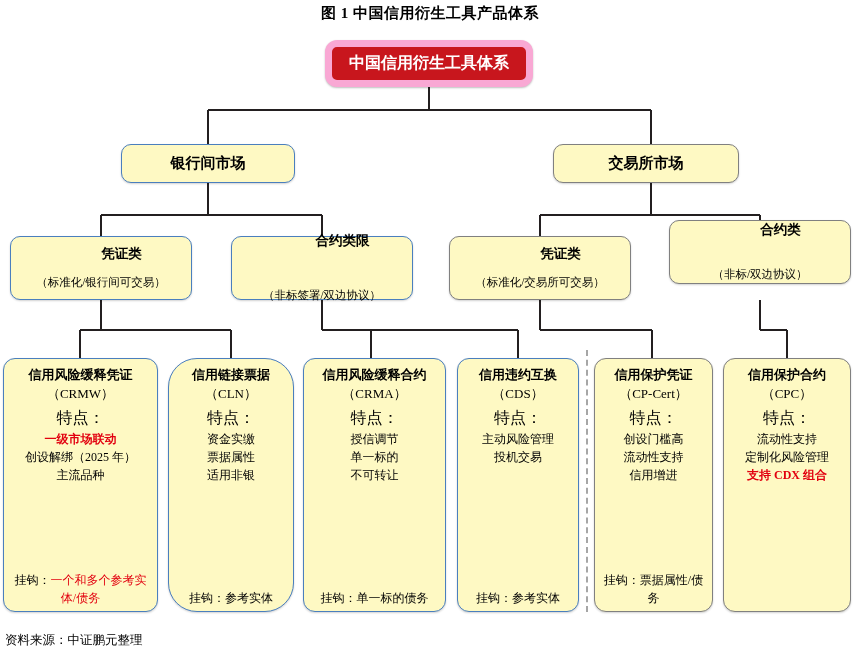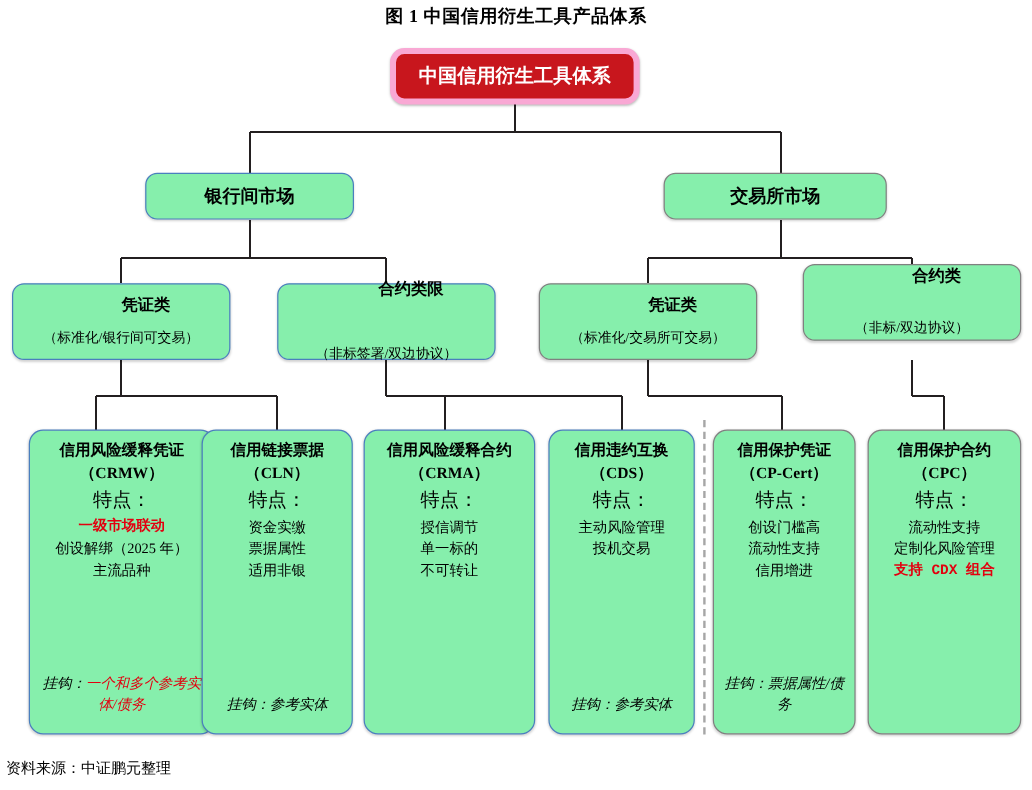--- a/index.html
+++ b/index.html
@@ -25,55 +25,54 @@
     position:absolute;box-sizing:border-box;
     display:flex;flex-direction:column;align-items:center;justify-content:center;
     text-align:center;border-radius:10px;
     font-family:"Liberation Serif","DejaVu Serif",serif;
   }
   .node .t1{font-weight:bold;line-height:1.25;margin-left:41px;}
   .node .t2{line-height:1.3;}
 
   
   .n-root{
-    background:#C8161D;border:5px solid #f9a8d4;border-radius:12px;
+    background:#C8161D;border:7px solid #f9a8d4;border-radius:12px;
     color:#ffffff;font-weight:bold;font-size:16px;
     box-shadow:0 1px 2px rgba(0,0,0,.25);
   }
   
   .n-blue{
-    background:#86efac;border:1.6px solid #4A7FBE;
+    background:#fef9c3;border:1.6px solid #4A7FBE;
     box-shadow:0 1px 2px rgba(0,0,0,.18);
   }
   
   .n-gray{
-    background:#86efac;border:1.6px solid #808080;
+    background:#fef9c3;border:1.6px solid #808080;
     box-shadow:0 1px 2px rgba(0,0,0,.18);
   }
 
   
   .lvl2{font-size:15px;font-weight:bold;}
   
   .lvl3 .t1{font-size:13.5px;font-weight:bold;}
   .lvl3 .t2{font-size:11.5px;font-weight:normal;margin-top:12px;}
 
   
   .leaf{
     border-radius:12px;padding:8px 4px 6px 4px;
     justify-content:flex-start;
   }
   .leaf .lname{font-size:13px;font-weight:bold;line-height:1.3;}
-  .leaf .labbr{font-size:13px;font-weight:bold;line-height:1.35;margin-top:1px;}
+  .leaf .labbr{font-size:13px;font-weight:normal;line-height:1.35;margin-top:1px;}
   .leaf .lfeat-label{font-size:16px;margin-top:4px;line-height:1.45;}
   .leaf .lfeat{font-size:12px;line-height:1.5;}
-  .leaf .lfeat.hl{color:#E2000F;font-weight:bold;font-family:Liberation Mono, monospace;}
+  .leaf .lfeat.hl{color:#E2000F;font-weight:bold;}
   .leaf .llink{
-    font-size:12px;line-height:1.45;position:absolute;left:5px;right:5px;bottom:15px;
+    font-size:12px;line-height:1.45;position:absolute;left:5px;right:5px;bottom:4px;
     text-align:center;
-    font-style:italic;
   }
   .leaf .llink .hl{color:#E2000F;}
   .leaf{position:absolute;}
 
   .divider{
     position:absolute;border-left:2px dashed #A6A6A6;
   }
   .source{
     position:absolute;left:5px;font-size:12.5px;
     font-family:"Liberation Serif","DejaVu Serif",serif;
@@ -152,47 +151,48 @@
   <div class="node n-gray lvl3" style="left:449px;top:236px;width:182px;height:64px;">
     <span class="t1">凭证类</span>
     <span class="t2">（标准化/交易所可交易）</span>
   </div>
 
   <div class="node n-gray lvl3" style="left:669px;top:220px;width:182px;height:64px;gap:17px;">
     <span class="t1">合约类</span>
     <span class="t2">（非标/双边协议）</span>
   </div>
 
-  <div class="node leaf n-blue" style="left:3px;top:358px;width:155px;height:254px;margin-left:21px;">
+  <div class="node leaf n-blue" style="left:3px;top:358px;width:155px;height:254px;">
     <span class="lname">信用风险缓释凭证</span>
     <span class="labbr">（CRMW）</span>
     <span class="lfeat-label">特点：</span>
     <span class="lfeat hl">一级市场联动</span>
     <span class="lfeat">创设解绑（2025 年）</span>
     <span class="lfeat">主流品种</span>
     <span class="llink"><span>挂钩：</span><span class="hl">一个和多个参考实体/债务</span></span>
   </div>
 
-  <div class="node leaf n-blue" style="left:168px;top:358px;width:126px;height:254px;">
+  <div class="node leaf n-blue" style="left:168px;top:358px;width:126px;height:254px;border-radius:29px;">
     <span class="lname">信用链接票据</span>
     <span class="labbr">（CLN）</span>
     <span class="lfeat-label">特点：</span>
     <span class="lfeat">资金实缴</span>
     <span class="lfeat">票据属性</span>
     <span class="lfeat">适用非银</span>
     <span class="llink"><span>挂钩：</span><span>参考实体</span></span>
   </div>
 
   <div class="node leaf n-blue" style="left:303px;top:358px;width:143px;height:254px;">
     <span class="lname">信用风险缓释合约</span>
     <span class="labbr">（CRMA）</span>
     <span class="lfeat-label">特点：</span>
     <span class="lfeat">授信调节</span>
     <span class="lfeat">单一标的</span>
     <span class="lfeat">不可转让</span>
+    <span class="llink"><span>挂钩：</span><span>单一标的债务</span></span>
   </div>
 
   <div class="node leaf n-blue" style="left:457px;top:358px;width:122px;height:254px;">
     <span class="lname">信用违约互换</span>
     <span class="labbr">（CDS）</span>
     <span class="lfeat-label">特点：</span>
     <span class="lfeat">主动风险管理</span>
     <span class="lfeat">投机交易</span>
     <span class="llink"><span>挂钩：</span><span>参考实体</span></span>
   </div>

